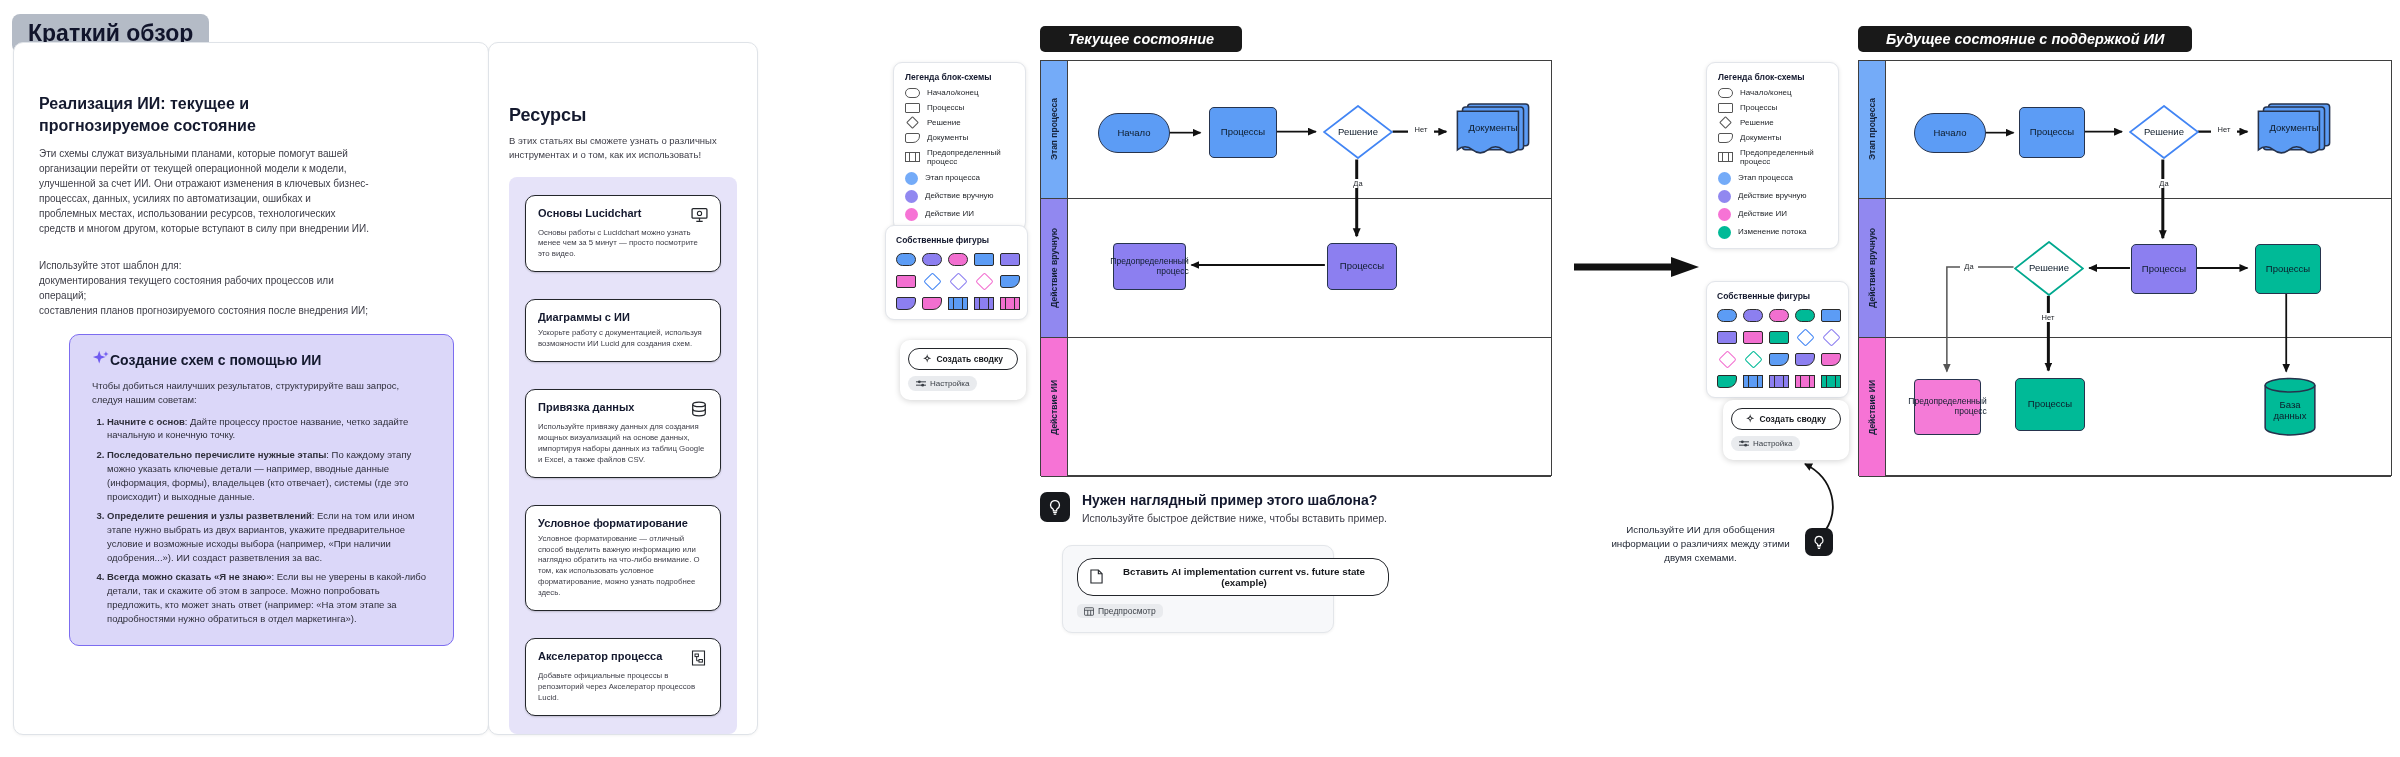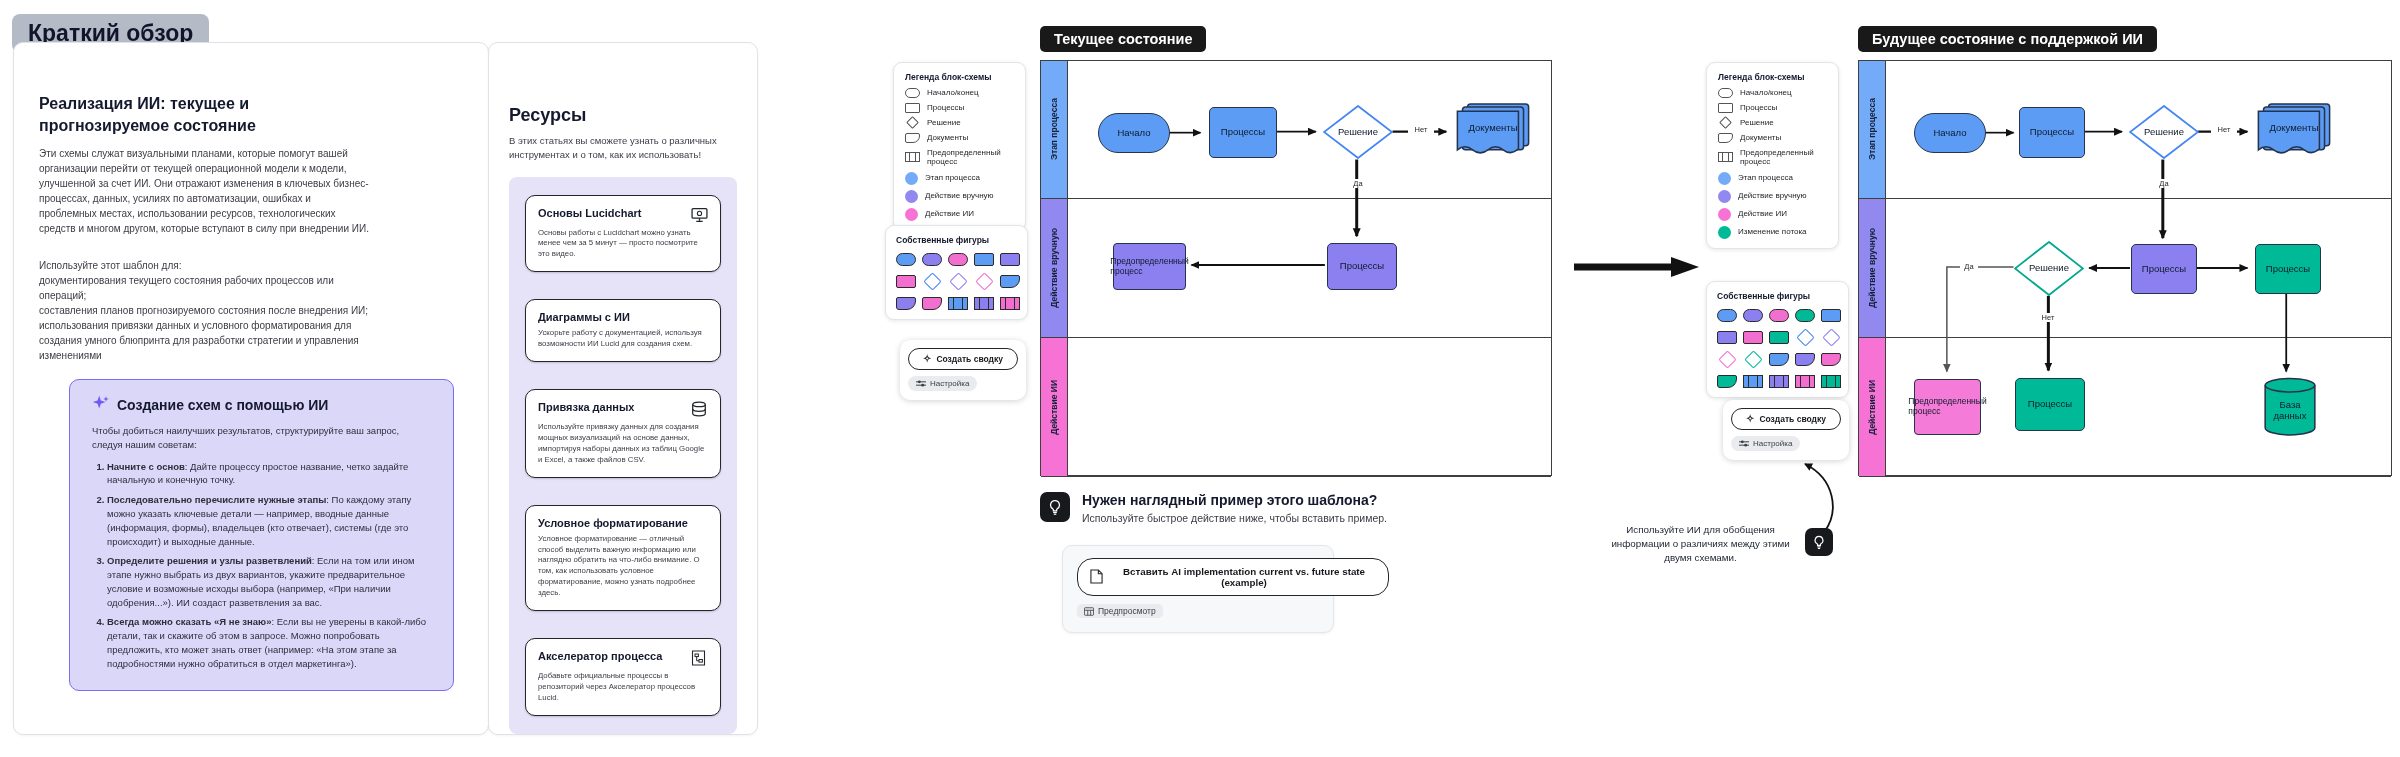--- a/index.html
+++ b/index.html
@@ -2,30 +2,30 @@
 <html><head>
 <meta charset="utf-8">
 <style>
   * { box-sizing: border-box; margin: 0; padding: 0; }
   html,body { width:2400px; height:757px; }
   body { position:relative; background:#fff; font-family:"Liberation Sans",sans-serif; color:#222; overflow:hidden; }
   .abs { position:absolute; }
 
   
   .overview-badge { left:12px; top:14px; background:#b4bbc6; color:#11142b; font-size:23px; font-weight:700; padding:6px 16px; border-radius:8px; }
-  .chart-title { background:#191919; color:#fff; font-size:14.5px; font-weight:700; padding:5px 14px; border-radius:5px; white-space:nowrap; }
+  .chart-title { background:#191919; color:#fff; font-size:14.5px; font-weight:700; padding:5px 28px; border-radius:5px; white-space:nowrap;font-style:italic; }
 
   
   .panel { background:#fff; border:1px solid #dfe3e8; border-radius:10px; box-shadow:0 1px 3px rgba(0,0,0,.05); }
   .intro-panel { left:13px; top:42px; width:476px; height:693px; padding:50px 60px 20px 25px; }
   .intro-panel h2 { font-size:16px; line-height:1.35; color:#14192e; width:330px; margin-bottom:10px; }
   .body-text { font-size:10px; line-height:1.5; color:#3c3c46; width:330px; }
   .usage-block { margin-top:22px; }
   .ai-box { width:385px; margin:16px 0 0 30px; margin-left:30px; background:#dbd7f9; border:1.5px solid #7c6cf0; border-radius:10px; padding:14px 22px 14px 22px; }
-  .ai-box-head { display:flex; align-items:center; gap:7px; margin-bottom:8px; }
+  .ai-box-head { display:flex; align-items:center; gap:0; margin-bottom:8px; }
   .ai-box-head .t { font-size:14px; font-weight:700; color:#14192e; }
   .ai-box p { font-size:9.5px; line-height:1.45; color:#2e2e3a; margin-bottom:8px; }
   .ai-box ol { padding-left:15px; margin-top:6px; }
   .ai-box li { font-size:9.5px; line-height:1.45; color:#2e2e3a; margin-bottom:6px; }
   .ai-box li::marker { font-weight:700; }
   .ai-box li b { font-weight:700; }
 
   .res-panel { left:488px; top:42px; width:270px; height:693px; padding:62px 20px 14px 20px; }
   .res-panel h2 { font-size:18px; color:#14192e; margin-bottom:8px; }
   .res-sub { font-size:9.5px; line-height:1.5; color:#3c3c46; width:225px; }
@@ -66,21 +66,21 @@
   .summary-btn { display:flex; align-items:center; justify-content:center; gap:5px; border:1.3px solid #23262b; border-radius:14px; background:#fff; font-size:8.5px; font-weight:700; color:#17191d; padding:5px 8px; cursor:pointer; }
   .spark { color:#17191d; font-size:10px; line-height:1; }
   .settings-btn { display:inline-flex; align-items:center; gap:4px; margin-top:6px; background:#e9ebee; border-radius:8px; font-size:8px; color:#3a3f46; padding:3px 8px; cursor:pointer; }
 
   
   .chart { background:#fff; border:1.6px solid #3f3f3f; }
   .lane { position:relative; border-bottom:1.6px solid #3f3f3f; }
   .lane:last-child { border-bottom:none; }
   .lane-head { position:absolute; left:0; top:0; bottom:0; width:27px; border-right:1.6px solid #3f3f3f; display:flex; align-items:center; justify-content:center; }
   .lane-head span { writing-mode:vertical-rl; transform:rotate(180deg); font-size:8.5px; font-weight:700; color:#15223a; white-space:nowrap; }
-  .node { position:absolute; display:flex; align-items:center; justify-content:center; text-align:left; font-size:9.5px; line-height:1.15; color:#0d1b2a; border:1.6px solid #26334d; z-index:3; }
+  .node { position:absolute; display:flex; align-items:center; justify-content:center; text-align:right; font-size:9.5px; line-height:1.15; color:#0d1b2a; border:1.6px solid #26334d; z-index:3; }
   .stadium-n { border-radius:21px; }
   .process-n { border-radius:5px; }
   .predef-n { border-radius:4px; background-image:linear-gradient(#26334d,#26334d),linear-gradient(#26334d,#26334d); background-size:1.5px 100%; background-repeat:no-repeat; background-position:5px 0, calc(100% - 5px) 0; font-size:8.5px; }
   .fill-blue { background:#5c9cf5; } .fill-purple { background:#8c7ff0; } .fill-pink { background:#f47bd7; } .fill-teal { background:#00ba97; }
   .svgnode { position:absolute; z-index:3; }
   .svgnode .lbl { position:absolute; inset:0; display:flex; align-items:center; justify-content:center; font-size:9.5px; line-height:1.15; text-align:center; color:#0d1b2a; }
   .edges { position:absolute; inset:0; width:100%; height:100%; z-index:2; pointer-events:none; }
   .elbl { position:absolute; z-index:4; font-size:7.5px; color:#23262b; background:#fff; padding:0 2px; text-align:center; }
 
   
@@ -98,21 +98,20 @@
 
 <div class="abs overview-badge">Краткий обзор</div>
 
 <div class="abs panel intro-panel">
   <h2>Реализация ИИ: текущее и прогнозируемое состояние</h2>
   <div class="body-text">Эти схемы служат визуальными планами, которые помогут вашей организации перейти от текущей операционной модели к модели, улучшенной за счет ИИ. Они отражают изменения в ключевых бизнес-процессах, данных, усилиях по автоматизации, ошибках и проблемных местах, использовании ресурсов, технологических средств и многом другом, которые вступают в силу при внедрении ИИ.</div>
   <div class="body-text usage-block">
     <div>Используйте этот шаблон для:</div>
     <div>документирования текущего состояния рабочих процессов или операций;</div>
     <div>составления планов прогнозируемого состояния после внедрения ИИ;</div>
-    <div>использования привязки данных и условного форматирования для создания умного блюпринта для разработки стратегии и управления изменениями</div>
   </div>
   <div class="ai-box">
     <div class="ai-box-head">
       <span>
         <svg width="18" height="18" viewBox="0 0 20 20">
             <path d="M8 2 L9.8 7.2 L15 9 L9.8 10.8 L8 16 L6.2 10.8 L1 9 L6.2 7.2 Z" fill="#6f5bf0"></path>
             <path d="M15.5 2.5 L16.3 4.7 L18.5 5.5 L16.3 6.3 L15.5 8.5 L14.7 6.3 L12.5 5.5 L14.7 4.7 Z" fill="#6f5bf0"></path>
           </svg>
       </span>
       <span class="t">Создание схем с помощью ИИ</span>

